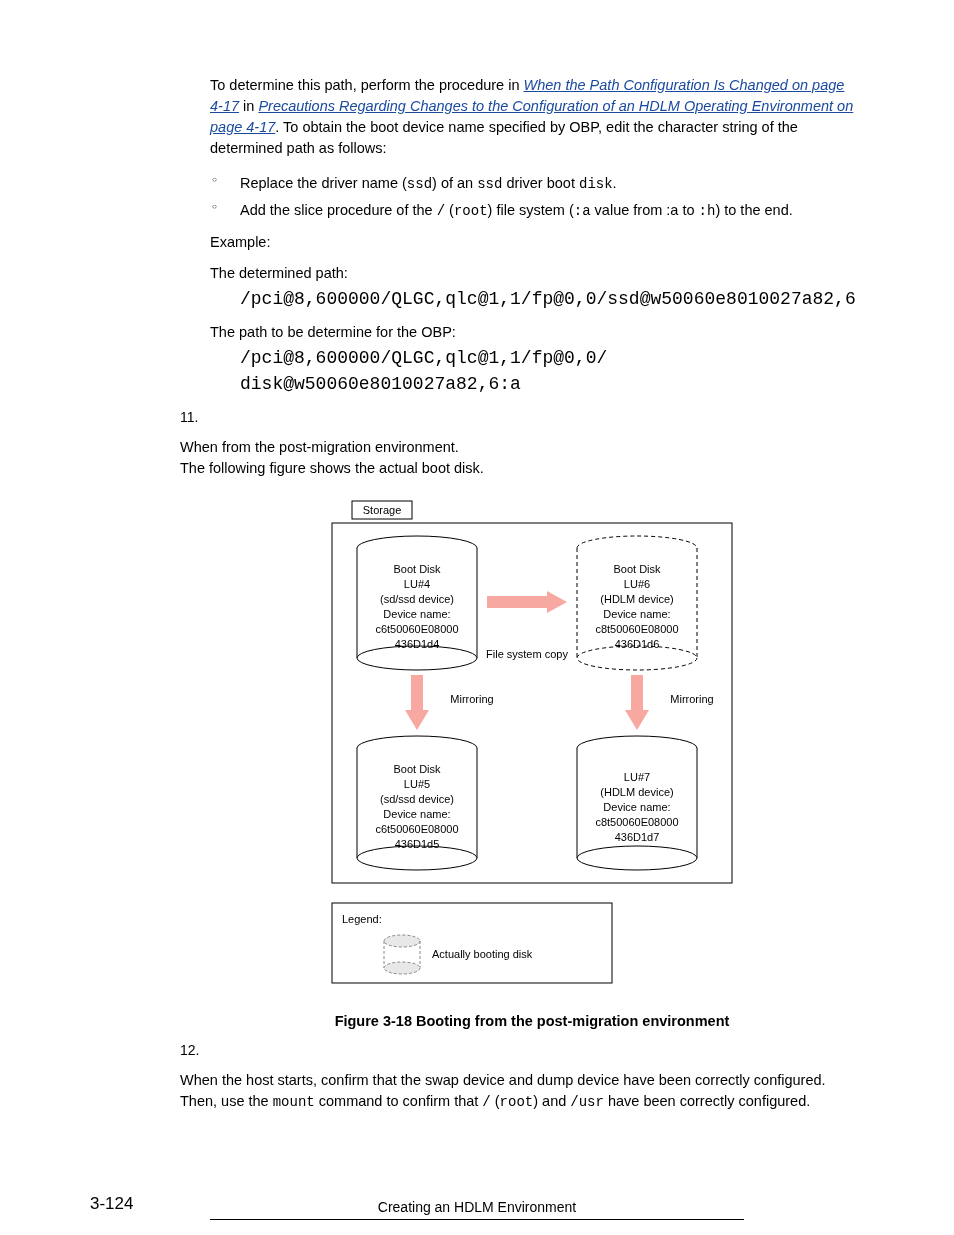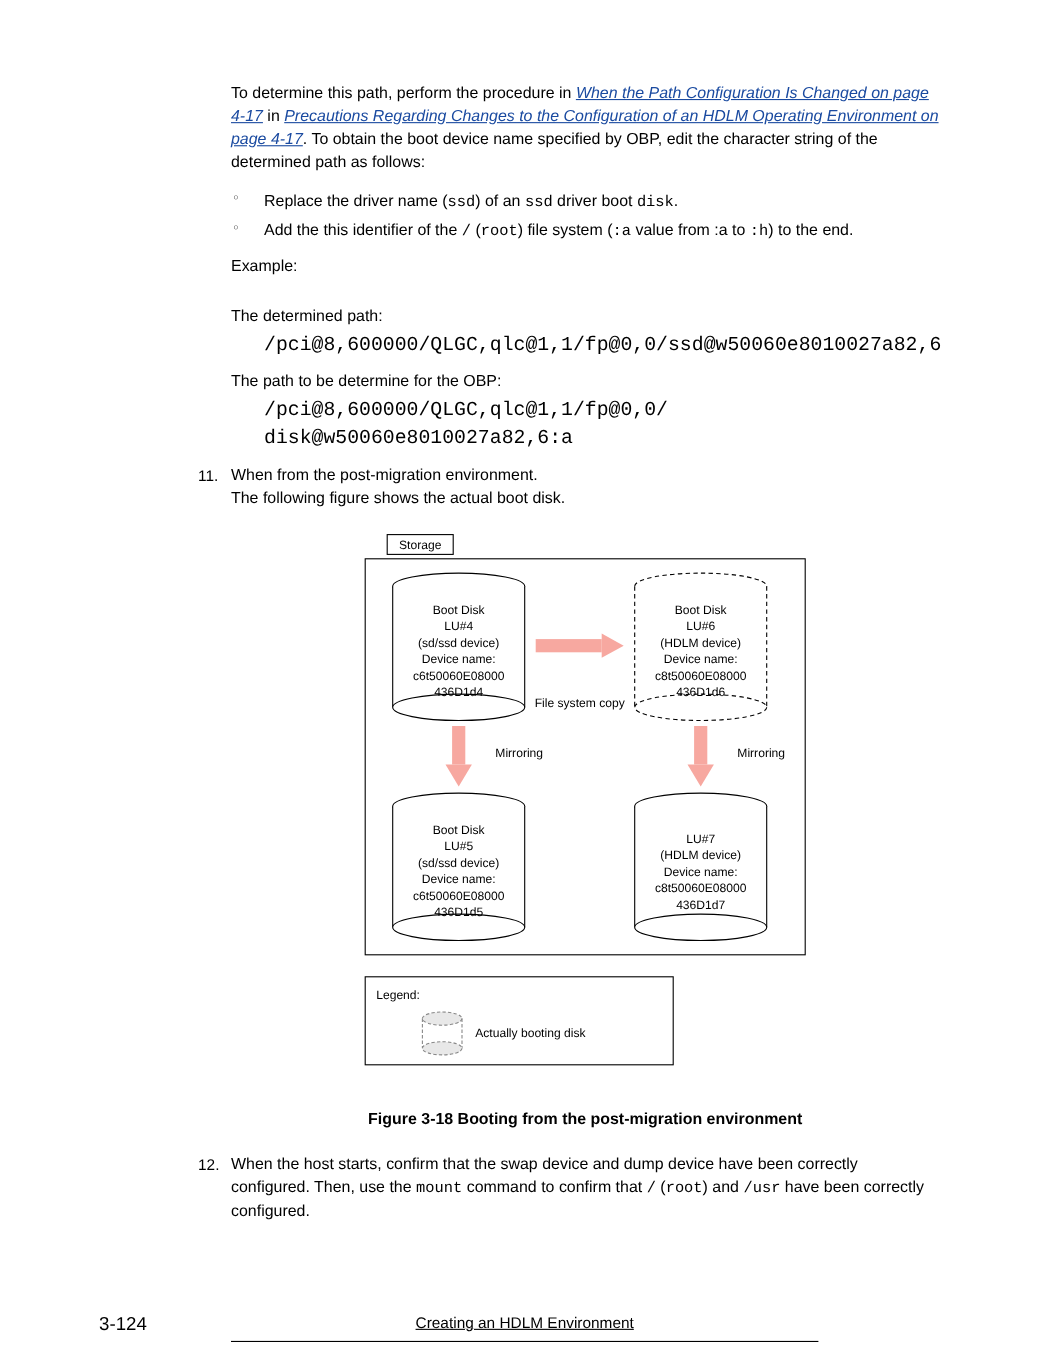--- a/index.html
+++ b/index.html
@@ -46,58 +46,58 @@
   }
   .codeblock {
     font-family: "Courier New", monospace;
     font-size: 18px;
     margin: 2px 0 10px 30px;
     white-space: pre-wrap;
   }
   .step {
     display: flex;
     margin: 8px 0 4px -30px;
+    flex-direction: column;
   }
   .step-num {
     width: 30px;
     flex: 0 0 30px;
     font-size: 14px;
   }
   .step-body {
     flex: 1;
   }
   .fig-caption {
     text-align: center;
     font-weight: bold;
-    margin: 20px 0;
+    margin: 8px 0;
   }
   .figure {
     display: block;
     margin: 14px auto 8px auto;
   }
   .footer {
     margin-top: 80px;
   }
   .footer-line {
     border-top: 1px solid #000;
     margin: 2px 120px 0 120px;
   }
   .footer-row {
     display: flex;
-    align-items: flex-start;
+    align-items: flex-end;
   }
   .page-num {
     font-size: 17px;
     width: 120px;
   }
   .chapter {
     flex: 1;
     text-align: center;
     font-size: 14px;
-    text-decoration: underline;
   }
   .doc-title {
     text-align: center;
     font-size: 14px;
     margin-top: 2px;
   }
   sup { font-size: 9px; }
 </style>
 </head>
 <body>
@@ -106,27 +106,27 @@
 
   <p>
     <span>To determine this path, perform the procedure in </span><a href="#" class="xref">When the Path Configuration Is Changed on page 4-17</a><span> in </span><a href="#" class="xref">Precautions Regarding Changes to the Configuration of an HDLM Operating Environment on page 4-17</a><span>. To obtain the boot device name specified by OBP, edit the character string of the determined path as follows:</span>
   </p>
 
   <ul class="bullets">
     <li>
       <span>Replace the driver name (</span><span class="mono">ssd</span><span>) of an </span><span class="mono">ssd</span><span> driver boot </span><span class="mono">disk</span><span>.</span>
     </li>
     <li>
-      <span>Add the this identifier of the </span><span class="mono">/</span><span> (</span><span class="mono">root</span><span>) file system (</span><span class="mono">:a</span><span> value from :a to </span><span class="mono">:h</span><span>) to the end.</span>
+      <span>Add the slice procedure of the </span><span class="mono">/</span><span> (</span><span class="mono">root</span><span>) file system (</span><span class="mono">:a</span><span> value from :a to </span><span class="mono">:h</span><span>) to the end.</span>
     </li>
   </ul>
 
   <div>Example:</div>
 
-  <div style="margin-top:25px">The determined path:</div>
+  <div style="margin-top:10px">The determined path:</div>
   <div class="codeblock">/pci@8,600000/QLGC,qlc@1,1/fp@0,0/ssd@w50060e8010027a82,6</div>
 
   <div>The path to be determine for the OBP:</div>
   <div class="codeblock">/pci@8,600000/QLGC,qlc@1,1/fp@0,0/
 disk@w50060e8010027a82,6:a</div>
 
   <div class="step">
     <div class="step-num">11.</div>
     <div class="step-body">
       <div>When from the post-migration environment.</div>

